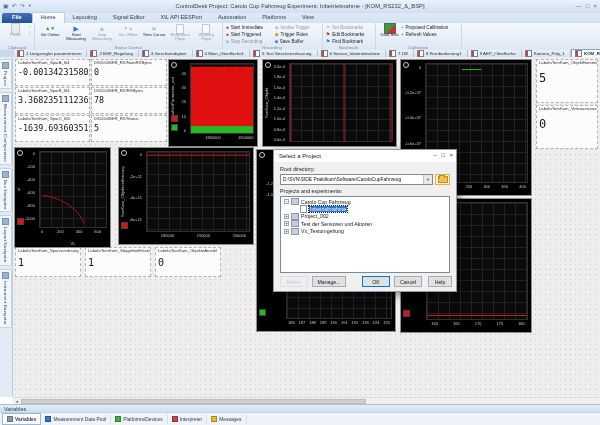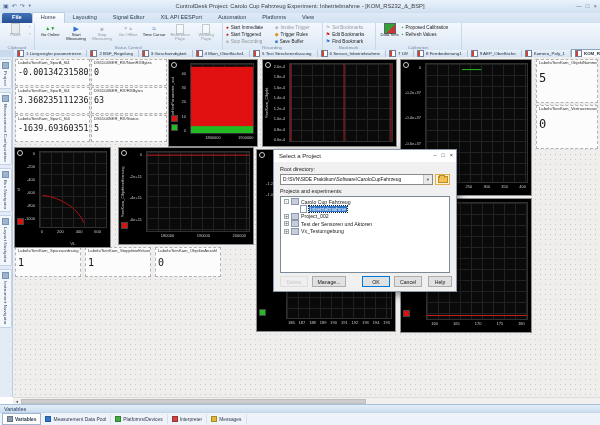--- a/index.html
+++ b/index.html
@@ -423,21 +423,21 @@
           <div class="dval">0</div>
         </div>
 
         <div class="disp">
           <div class="dcap">Labels/SenKam_SpurB_f64</div>
           <div class="dval">3.36823511123657</div>
         </div>
 
         <div class="disp">
           <div class="dcap">DS1104SER_RX/RXBytes</div>
-          <div class="dval">63</div>
+          <div class="dval">78</div>
         </div>
 
         <div class="disp">
           <div class="dcap">Labels/SenKam_SpurC_f64</div>
           <div class="dval">-1639.69360351563</div>
         </div>
 
         <div class="disp">
           <div class="dcap">DS1104SER_RX/Status</div>
           <div class="dval">5</div>

